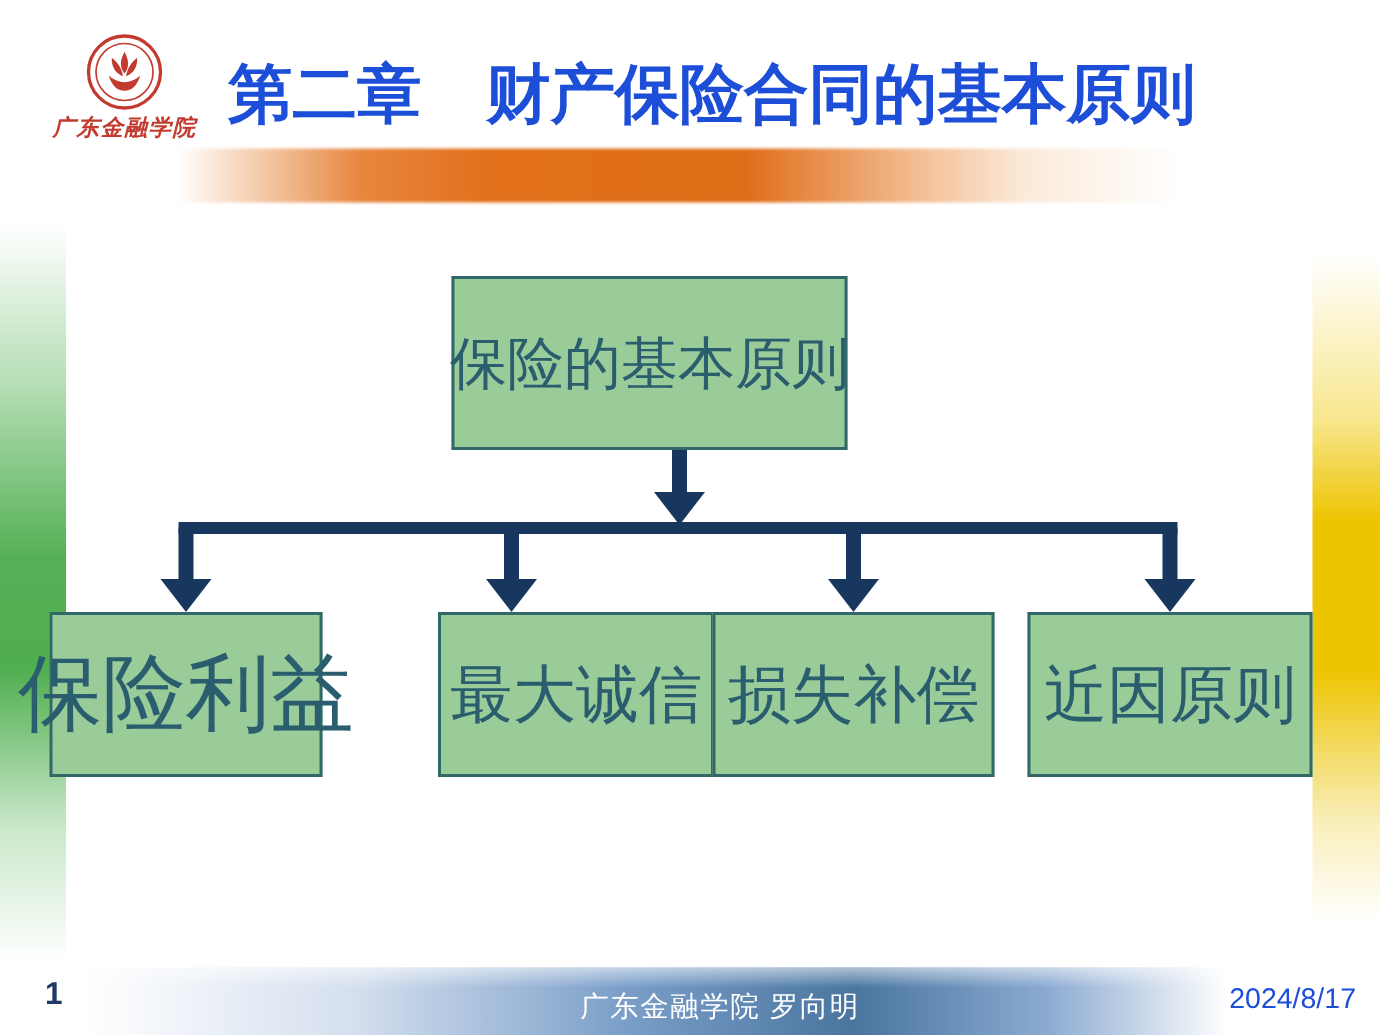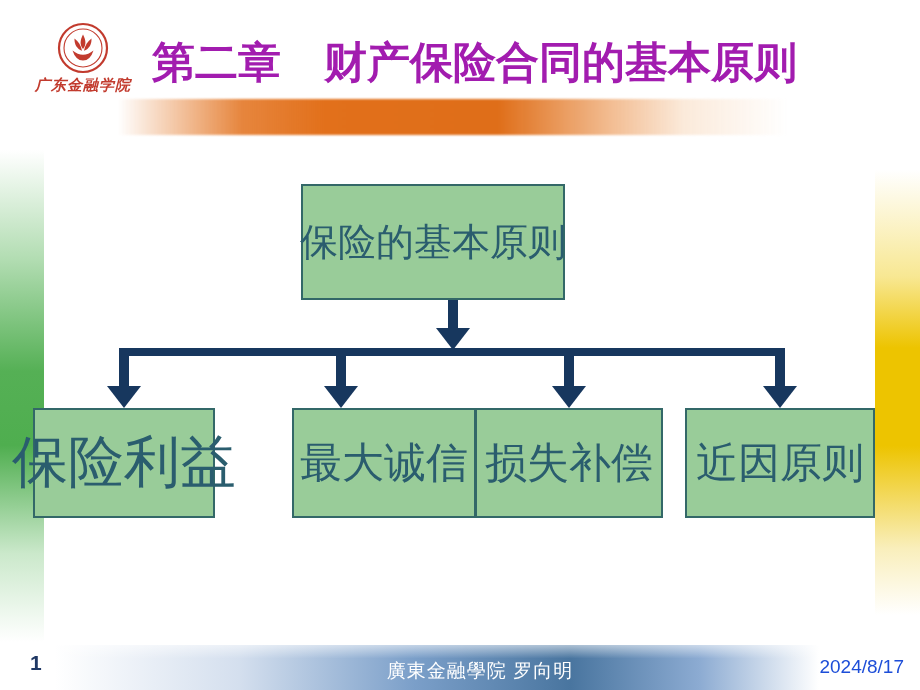--- a/index.html
+++ b/index.html
@@ -9,21 +9,21 @@
   }
   
   .logo{position:absolute;left:28px;top:22px;width:110px;text-align:center;}
   .logo svg{display:block;margin:0 auto;}
   .logo-caption{
     margin-top:2px;font-size:15px;font-weight:bold;font-style:italic;
     color:#c23b2e;white-space:nowrap;letter-spacing:1px;
   }
   .slide-title{
     position:absolute;left:152px;top:34px;font-size:43px;font-weight:bold;
-    color:#a21caf;white-space:nowrap;letter-spacing:0px;
+    color:#1d4ed8;white-space:nowrap;letter-spacing:0px;
   }
   .orange-bar{
     position:absolute;left:118px;top:99px;width:690px;height:36px;
     background:linear-gradient(90deg,
       rgba(226,112,27,0) 0%,
       rgba(226,112,27,.85) 18%,
       #e2701b 30%,
       #df6e19 55%,
       rgba(233,139,64,.55) 72%,
       rgba(244,195,150,.35) 82%,
@@ -144,16 +144,16 @@
   </svg>
 
   <div class="node node-root">保险的基本原则</div>
   <div class="node node-c0">保险利益</div>
   <div class="node node-c1">最大诚信</div>
   <div class="node node-c3">近因原则</div>
   <div class="node node-c2">损失补偿</div>
 
   <div class="footer-bar"></div>
   <div class="page-number">1</div>
-  <div class="footer-center">廣東金融學院 罗向明</div>
+  <div class="footer-center">广东金融学院 罗向明</div>
   <div class="footer-date">2024/8/17</div>
 
 </div>
 
 </body></html>

